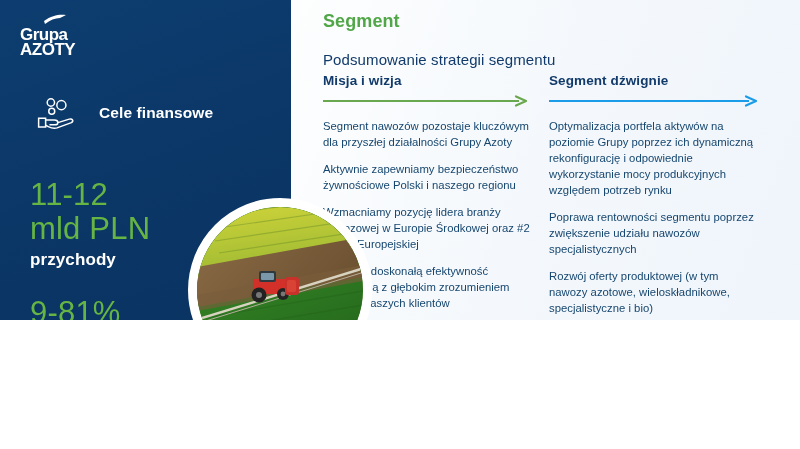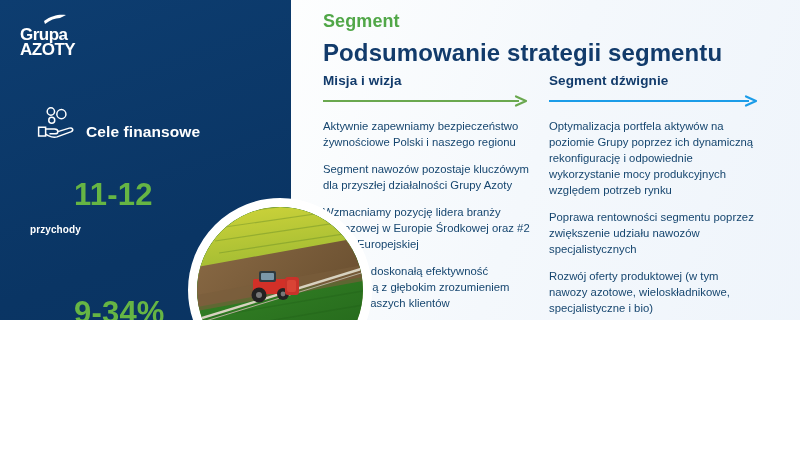--- a/index.html
+++ b/index.html
@@ -32,49 +32,48 @@
     position: absolute;
     left: 14px;
     top: 12px;
     width: 84px;
     height: 46px;
   }
   .logo svg { display:block; }
   .goal-row {
     position: absolute;
     left: 36px;
-    top: 101px;
+    top: 92px;
     display: flex;
-    align-items: flex-end;
-    gap: 8px;
+    align-items: center;
+    gap: 21px;
   }
   .hand-icon { width: 42px; height: 42px; flex: 0 0 auto; }
   .goal-text {
     color: #ffffff;
     font-size: 15.5px;
     font-weight: bold;
     line-height: 1.33;
     letter-spacing: .1px;
   }
   .stat-block { position: absolute; left: 30px; }
   .stat-1 { top: 178px; }
   .stat-2 { top: 296px; }
   .stat-value {
     color: #66b544;
     font-size: 31px;
-    font-weight: bold;
+    font-weight: normal;
     line-height: 1.1;
     letter-spacing: .2px;
-    margin-left: 44px;
   }
   .stat-label {
     color: #ffffff;
-    font-size: 10px;
-    font-weight: bold;
-    margin-top: 12px;
+    font-size: 17px;
+    font-weight: bold;
+    margin-top: 4px;
     letter-spacing: .1px;
   }
   .page-number {
     position: absolute;
     left: 38px;
     top: 424px;
     color: #93a9c2;
     font-size: 16px;
     font-weight: bold;
   }
@@ -105,24 +104,24 @@
   .title-wrap { position: absolute; left: 32px; top: 10px; }
   .title-eyebrow {
     color: #51a748;
     font-size: 18px;
     font-weight: bold;
     line-height: 1.25;
     letter-spacing: .1px;
   }
   .title-main {
     color: #123b6b;
-    font-size: 24px;
-    font-weight: bold;
+    font-size: 15px;
+    font-weight: normal;
     line-height: 1.25;
-    margin-top: 5px;
+    margin-top: 18px;
     letter-spacing: .1px;
   }
   .columns {
     position: absolute;
     left: 32px;
     top: 73px;
     width: 455px;
     display: flex;
     gap: 16px;
   }
@@ -176,25 +175,26 @@
         <path d="M11 32 L21 32 C24 32, 25 34, 25 35 C25 36.5, 24 37.5, 21.5 37.5 L16 37.5
                  M25 35 L38 31 C41.5 30, 43.5 33, 40.5 35 L24 41 C21 42, 18 41.5, 14 39.5 L11 38" fill="none" stroke="#ffffff" stroke-width="1.7" stroke-linejoin="round" stroke-linecap="round"></path>
       </svg>
       <div class="goal-text">
         <div>Cele finansowe</div>
       </div>
     </div>
 
     <div class="stat-block stat-1">
       <div class="stat-value">11-12</div>
+      <div class="stat-value">mld PLN</div>
       <div class="stat-label">przychody</div>
     </div>
 
     <div class="stat-block stat-2">
-      <div class="stat-value">9-34%</div>
+      <div class="stat-value">9-81%</div>
       <div class="stat-label">marża EBITDA</div>
     </div>
 
     <div class="page-number">17</div>
   </div>
 
   <div class="photo-circle">
     <div class="photo-inner">
       <svg width="166" height="166" viewBox="0 0 166 166" preserveAspectRatio="xMidYMid slice">
         <defs>
@@ -258,22 +258,22 @@
 
       <div class="col">
         <div class="col-head">Misja i wizja</div>
         <div class="arrow-line">
           <svg width="210" height="12" viewBox="0 0 210 12">
             <line x1="0" y1="6" x2="196" y2="6" stroke="#6aa84f" stroke-width="2.2"></line>
             <path d="M193 1.5 L203 6 L193 10.5" fill="none" stroke="#6aa84f" stroke-width="2.2" stroke-linecap="round" stroke-linejoin="round"></path>
           </svg>
         </div>
         <div class="bullets">
+          <div class="bullet">Segment nawozów pozostaje kluczówym dla przyszłej działalności Grupy Azoty</div>
           <div class="bullet">Aktywnie zapewniamy bezpieczeństwo żywnościowe Polski i naszego regionu</div>
-          <div class="bullet">Segment nawozów pozostaje kluczówym dla przyszłej działalności Grupy Azoty</div>
           <div class="bullet">Wzmacniamy pozycję lidera branży nawozowej w Europie Środkowej oraz #2 w Unii Europejskiej</div>
           <div class="bullet">Łączymy doskonałą efektywność operacyjną z głębokim zrozumieniem potrzeb naszych klientów</div>
         </div>
       </div>
 
       <div class="col">
         <div class="col-head">Segment dźwignie</div>
         <div class="arrow-line">
           <svg width="213" height="12" viewBox="0 0 213 12">
             <line x1="0" y1="6" x2="200" y2="6" stroke="#1b9ce8" stroke-width="2.2"></line>

